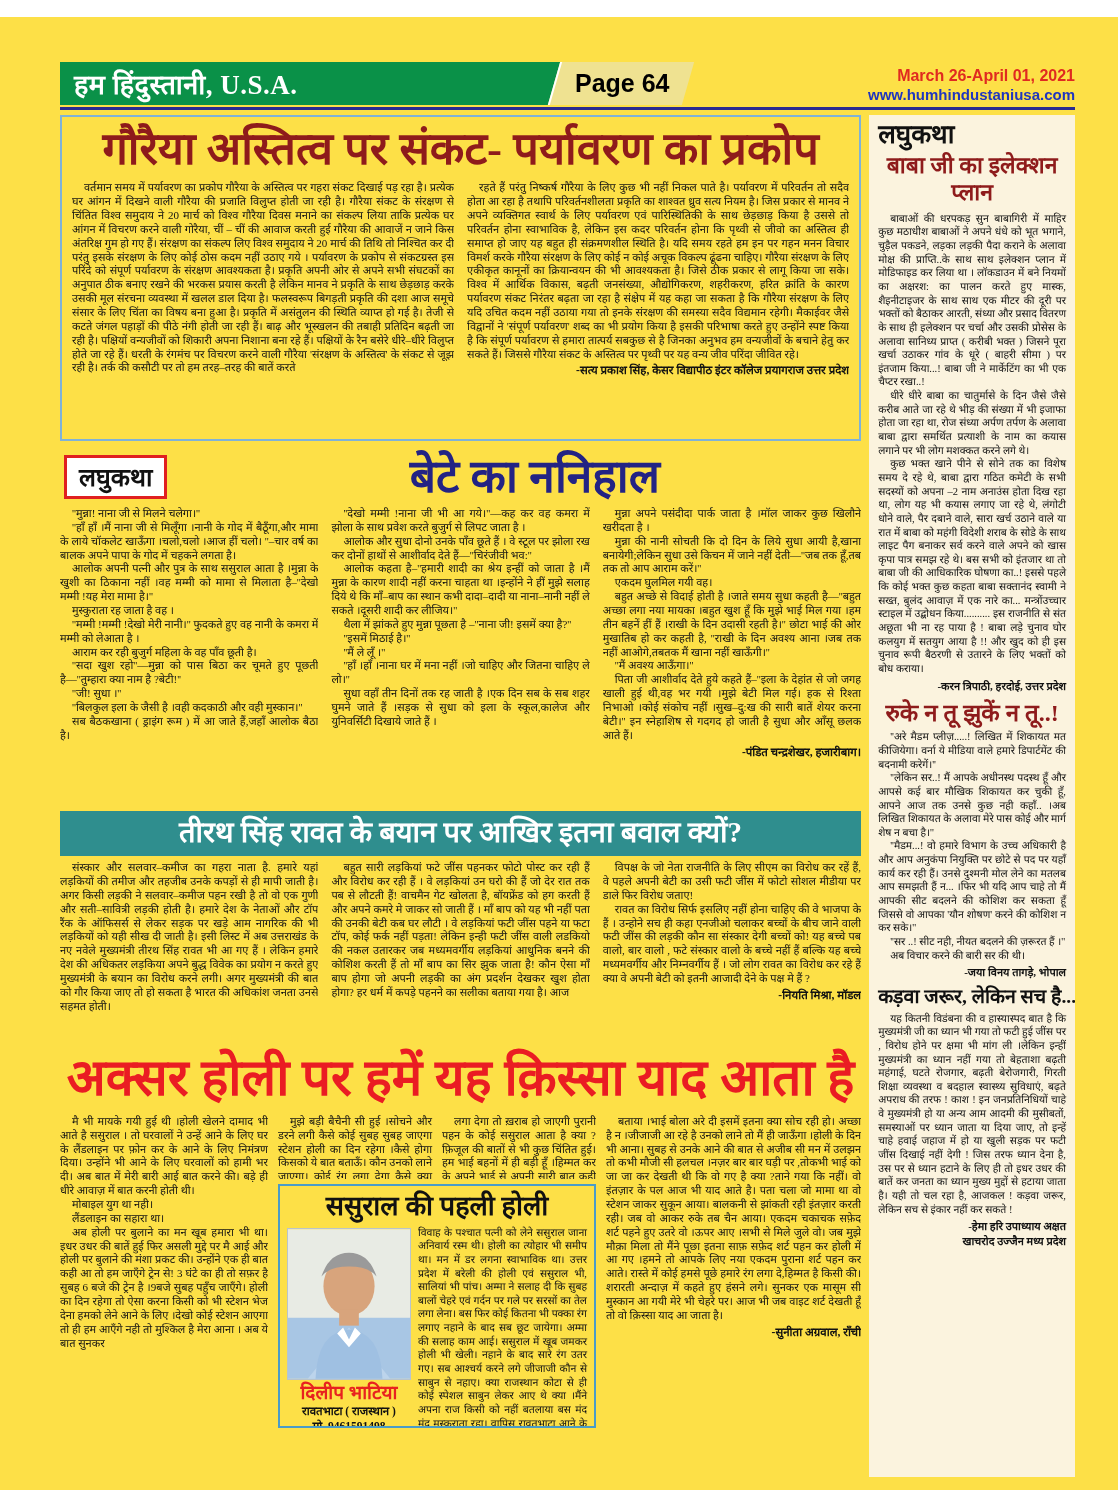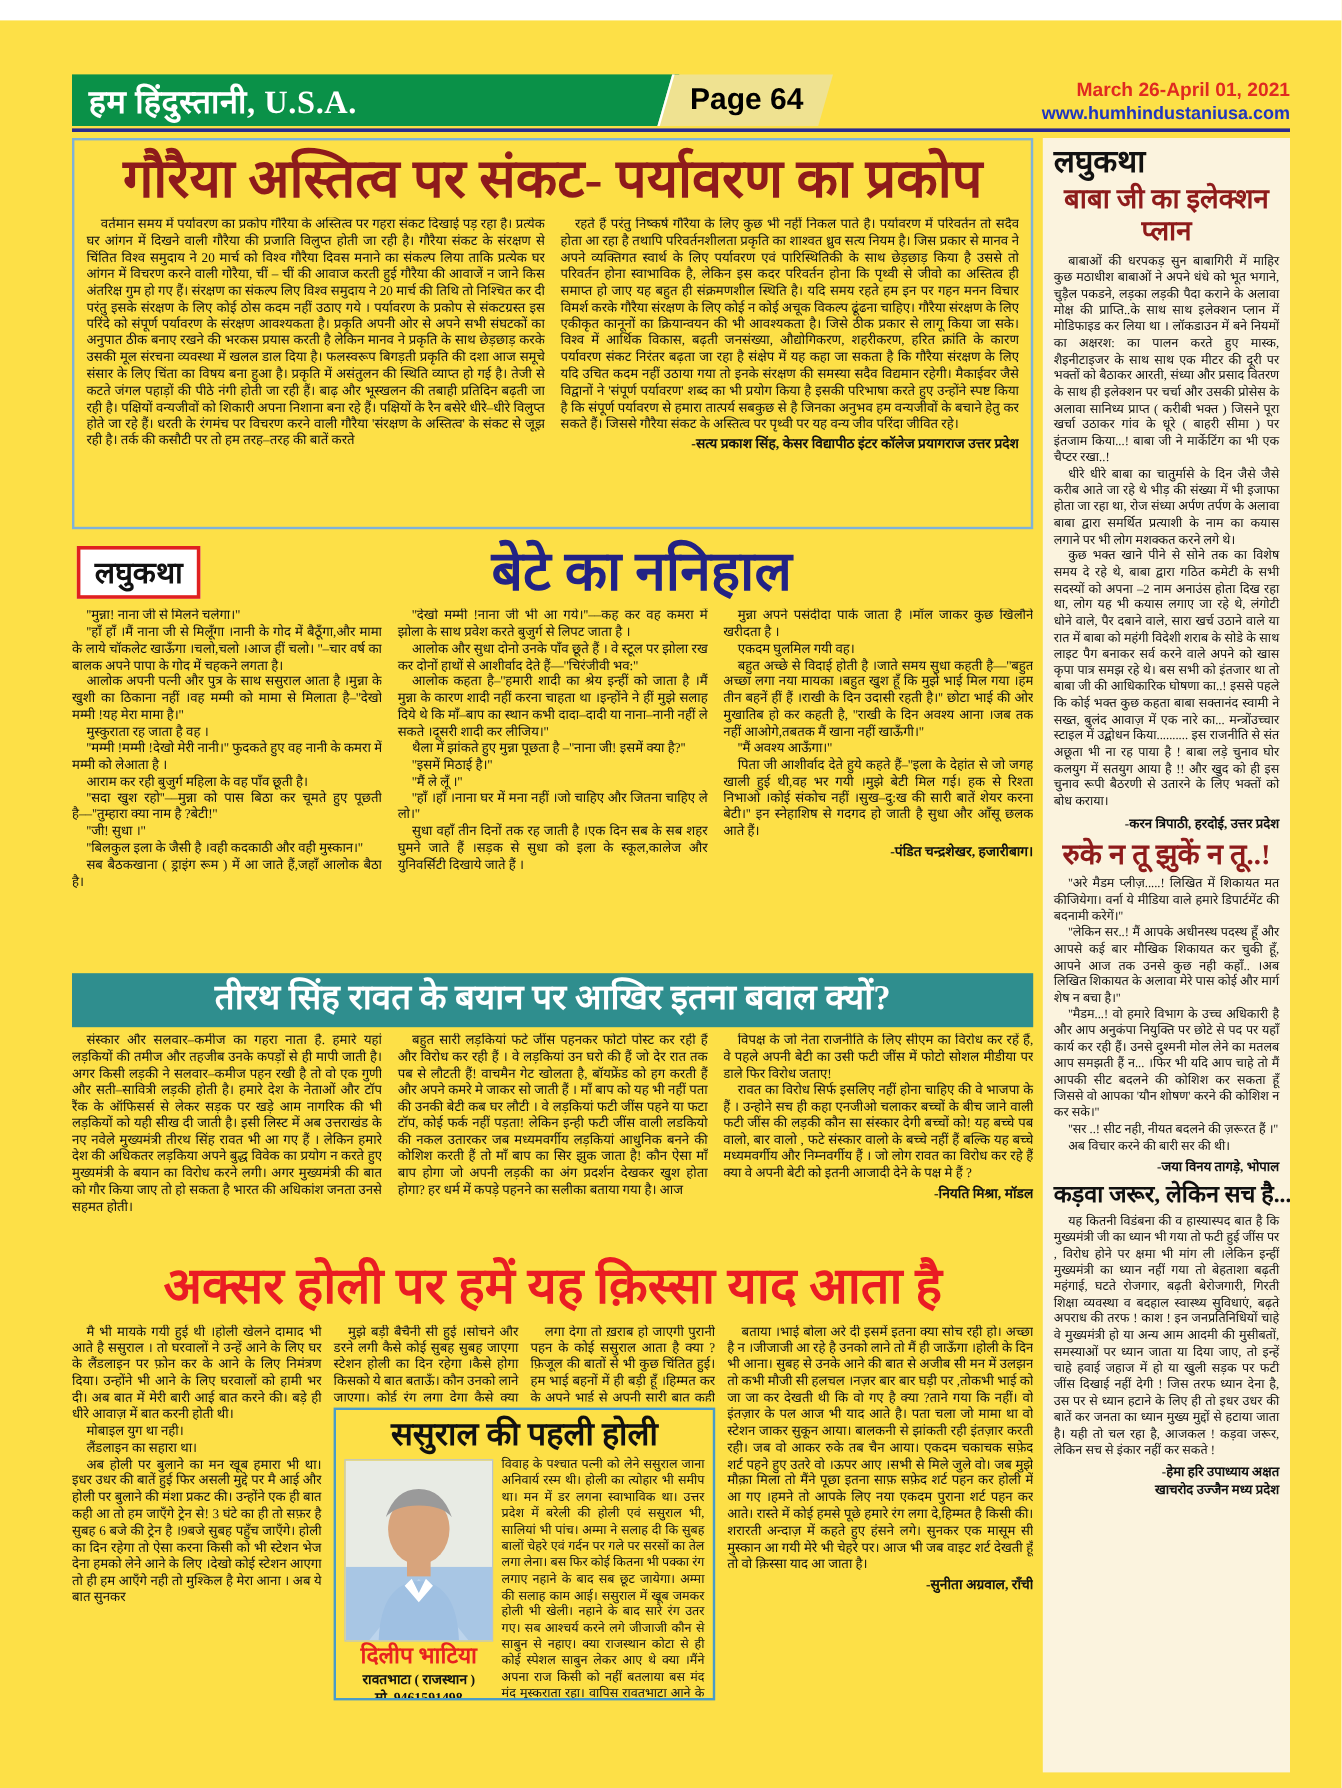--- a/index.html
+++ b/index.html
@@ -70,21 +70,21 @@
   .a3 { margin-top:6px; }
   .a3-band {
     background:#2f8e8e; color:#fff; font-weight:bold; font-size:29px; line-height:1.35;
     text-align:center; padding:2px 0 4px; white-space:nowrap;
   }
   .a3 .cols { margin-top:5px; }
   .a3 .col { height:180px; }
 
   
   .a4 { margin-top:6px; }
-  .a4 h2 { margin:0 0 4px; color:#ea1c23; font-weight:bold; font-size:42px;
+  .a4 h2 { margin:0 0 4px; color:#ea1c23; font-weight:bold; font-size:51px;
     line-height:1.25; text-align:center; white-space:nowrap; }
   .a4-row { display:flex; gap:10px; height:388px; overflow:hidden; }
   .a4-c1 { width:208px; } .a4-mid { width:318px; } .a4-c4 { flex:1; }
   .a4-c1, .a4-c4 { font-size:11px; line-height:1.26; text-align:justify; overflow:hidden; }
   .a4-c1 p, .a4-c4 p, .mini p { margin:0; text-indent:12px; }
   .mid-top { display:flex; gap:10px; height:64px; overflow:hidden; }
   .mini { flex:1; font-size:11px; line-height:1.26; text-align:justify; }
 
   .holi-box { border:2px solid #4a9cc8; margin-top:5px; padding:4px 7px 6px; height:244px; overflow:hidden; }
   .holi-box h3 { margin:0 0 2px; text-align:center; font-size:27px; font-weight:bold; line-height:1.25; }
@@ -169,20 +169,21 @@
                 <p>आलोक कहता है–''हमारी शादी का श्रेय इन्हीं को जाता है ।मैं मुन्ना के कारण शादी नहीं करना चाहता था  ।इन्होंने ने हीं मुझे सलाह दिये थे कि माँ–बाप का स्थान कभी दादा–दादी या नाना–नानी नहीं ले सकते ।दूसरी शादी कर लीजिय।''</p>
                 <p>थैला में झांकते हुए मुन्ना पूछता है –''नाना जी! इसमें क्या है?''</p>
                 <p>''इसमें मिठाई है।''</p>
                 <p>''मैं ले लूँ ।''</p>
                 <p>''हाँ ।हाँ ।नाना घर में मना नहीं  ।जो चाहिए और जितना चाहिए ले लो।''</p>
                 <p>सुधा वहाँ तीन दिनों तक रह जाती है ।एक दिन सब के सब शहर घुमने जाते हैं ।सड़क से सुधा को इला के स्कूल,कालेज और युनिवर्सिटी दिखाये जाते हैं ।</p>
               </div>
             <div class="col">
               <div>
                   <p>मुन्ना अपने पसंदीदा पार्क जाता है  ।मॉल जाकर कुछ खिलौने खरीदता है ।</p>
+                  <p>मुन्ना की नानी सोचती कि दो दिन के लिये सुधा आयी है,खाना बनायेगी;लेकिन सुधा उसे किचन में जाने नहीं देती––''जब तक हूँ,तब तक तो आप आराम करें।''</p>
                   <p>एकदम घुलमिल गयी वह।</p>
                   <p>बहुत अच्छे से विदाई होती है ।जाते समय सुधा कहती है––''बहुत अच्छा लगा नया मायका  ।बहुत खुश हूँ कि मुझे भाई मिल गया  ।हम तीन बहनें हीं हैं  ।राखी के दिन उदासी रहती है।'' छोटा भाई की ओर मुखातिब हो कर कहती है, ''राखी के दिन अवश्य आना ।जब तक नहीं आओगे,तबतक मैं  खाना नहीं खाऊँगी।''</p>
                   <p>''मैं अवश्य आऊँगा।''</p>
                   <p>पिता जी आशीर्वाद देते हुये कहते हैं–''इला के देहांत से जो जगह खाली हुई थी,वह भर गयी  ।मुझे बेटी मिल गई। हक से रिश्ता  निभाओ ।कोई संकोच नहीं ।सुख–दु:ख की सारी बातें शेयर करना बेटी।''  इन स्नेहाशिष से गदगद हो जाती है सुधा और आँसू छलक आते हैं।</p>
                 </div>
               <div class="byline">-पंडित चन्द्रशेखर, हजारीबाग।</div>
             </div>
           </div>
         </section>
 

